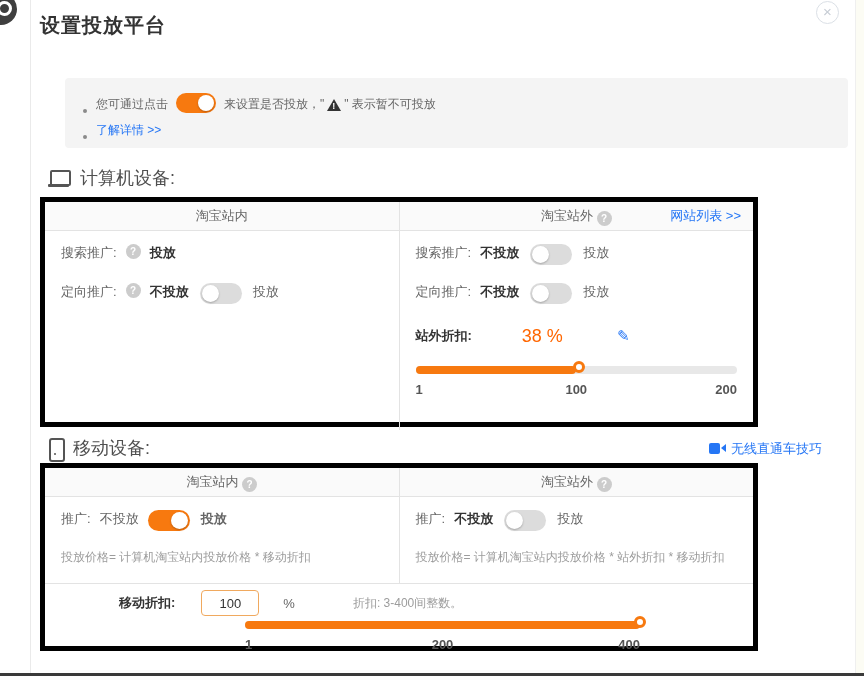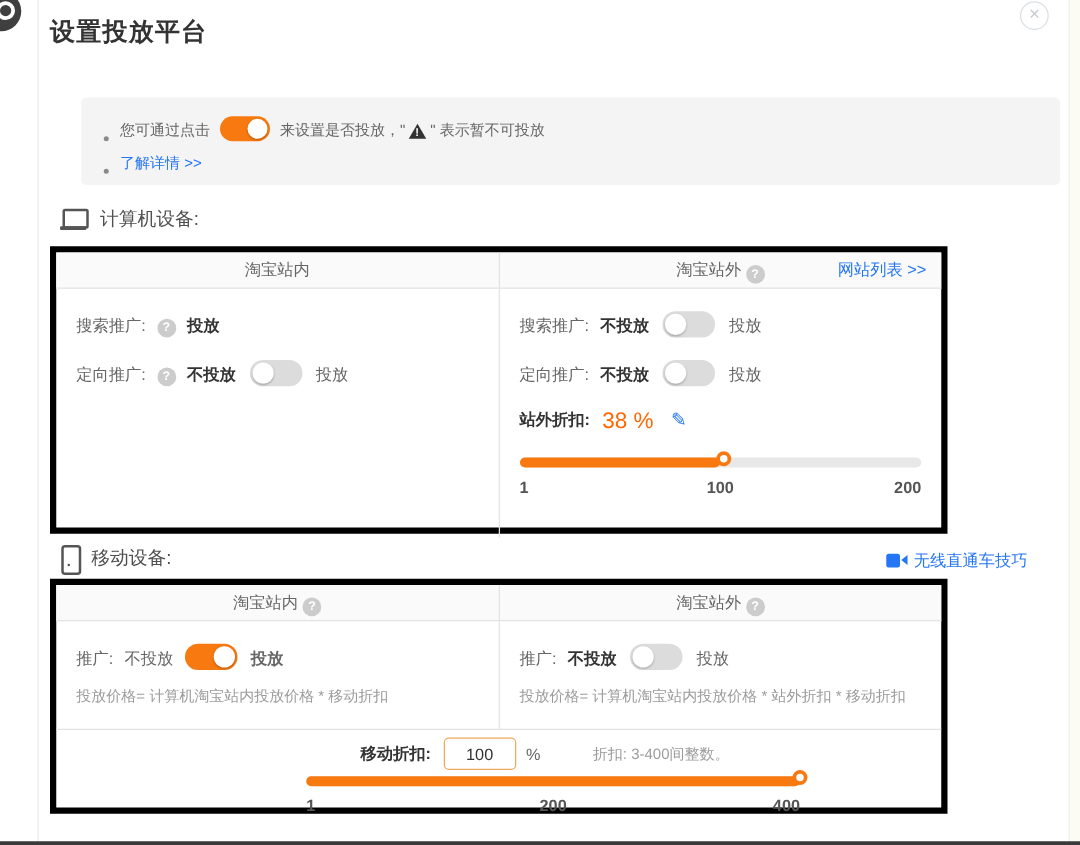--- a/index.html
+++ b/index.html
@@ -48,21 +48,21 @@
   .warn-ex { position:absolute; left:-2px; top:2px; color:#fff; font-size:9px; font-weight:bold; }
 
   .link { color:var(--link,#2576f5); text-decoration:none; cursor:pointer; }
 
   .q-icon { display:inline-block; width:15px; height:15px; border-radius:50%; background:#ccc;
     color:#fff; font-size:10px; font-weight:bold; line-height:15px; text-align:center;
     cursor:pointer; flex:0 0 auto; vertical-align:-2px; }
 
   
   .section-head { position:absolute; left:48px; display:flex; align-items:center;
-    font-size:15px; color:#4f4f4f; }
+    font-size:18px; color:#4f4f4f; }
   .section-head .sec-label { margin-left:11px; }
   .sec1 { top:166px; } .sec2 { top:436px; }
 
   .monitor-icon { position:relative; width:21px; height:17px; flex:0 0 auto; }
   .monitor-icon::before { content:""; position:absolute; left:2px; top:0; width:17px; height:12px;
     border:2px solid #555; border-radius:2px; }
   .monitor-icon::after { content:""; position:absolute; left:0; top:14px; width:21px; height:3px;
     background:#555; border-radius:1px; }
   .phone-icon { position:relative; width:14px; height:20px; flex:0 0 auto; }
   .phone-icon::before { content:""; position:absolute; left:1px; top:0; width:12px; height:20px;
@@ -85,49 +85,49 @@
   .thead { display:flex; height:29px; background:#fafafa; border-bottom:1px solid #e3e3e3; }
   .th { position:relative; flex:1; text-align:center; line-height:28px; color:#666; font-size:13px; }
   .th + .th { border-left:1px solid #e3e3e3; }
   .site-list { position:absolute; right:12px; top:0; line-height:28px; }
   .tb { display:flex; }
   .tbl1 .tb { height:199px; }
   .tbl2 .tb { height:86px; }
   .cell { flex:1; padding:13px 16px; }
   .cell + .cell { border-left:1px solid #e3e3e3; }
 
-  .frow { display:flex; align-items:flex-end; height:26px; margin-bottom:13px;
+  .frow { display:flex; align-items:flex-start; height:26px; margin-bottom:13px;
     font-size:13px; color:#666; white-space:nowrap; }
   .frow .fr-label { margin-right:9px; }
   .frow .q-icon { margin-right:9px; }
   .val-b { color:#333; font-weight:bold; margin-right:11px; }
   .val-n { color:#666; margin-left:11px; }
   .formula { font-size:12px; color:#9c9c9c; margin:2px 0 12px; white-space:nowrap; }
 
-  .disc-row2 { display:flex; align-items:center; height:28px; margin-bottom:12px; white-space:nowrap; }
+  .disc-row2 { display:flex; align-items:center; height:28px; margin-bottom:12px; white-space:nowrap;gap:40px; }
   .disc-label { font-size:13px; font-weight:bold; color:#333; margin-right:10px; }
   .disc-value { font-size:18px; color:var(--orange-text,#ff6600); }
   .pencil { color:var(--link,#2576f5); font-size:15px; margin-left:14px; cursor:pointer; }
 
   .slider { position:relative; }
   .slider-track { position:relative; height:8px; border-radius:4px; background:#e8e8e8; cursor:pointer; }
   .slider-fill { position:absolute; left:0; top:0; height:8px; border-radius:4px;
     background:var(--accent,#f7790f); width:50%; }
   .slider-knob { position:absolute; right:-9px; top:-5px; width:12px; height:12px;
     background:#fff; border:3px solid var(--accent,#f7790f); border-radius:50%; cursor:pointer; }
   .slider-marks { position:relative; display:flex; justify-content:space-between;
     margin-top:8px; font-size:13px; font-weight:bold; color:#555; }
   .mark-mid { position:absolute; left:50%; transform:translateX(-50%); }
 
   .cell-slider { margin-top:16px; }
 
   
   .disc-row { position:relative; height:71px; border-top:1px solid #e3e3e3; }
-  .disc-line { display:flex; align-items:center; justify-content:center;
-    padding-top:6px; padding-left:74px; white-space:nowrap; }
+  .disc-line { display:flex; align-items:center; 
+    padding-top:6px; padding-left:74px; white-space:nowrap;gap:16px; }
   .disc-input { width:58px; height:26px; border:1px solid #f0a95f; border-radius:4px;
     text-align:center; font-size:13px; color:#333; outline:none; background:#fff;
     font-family:"Liberation Sans","DejaVu Sans",sans-serif; }
   .disc-unit { margin-left:8px; font-size:13px; color:#666; }
   .disc-hint { margin-left:42px; font-size:12px; color:#9c9c9c; }
   .disc-slider { position:absolute; left:200px; top:37px; width:395px; }
   .disc-slider .slider-knob { right:-6px; }
 </style>
 </head>
 <body>

